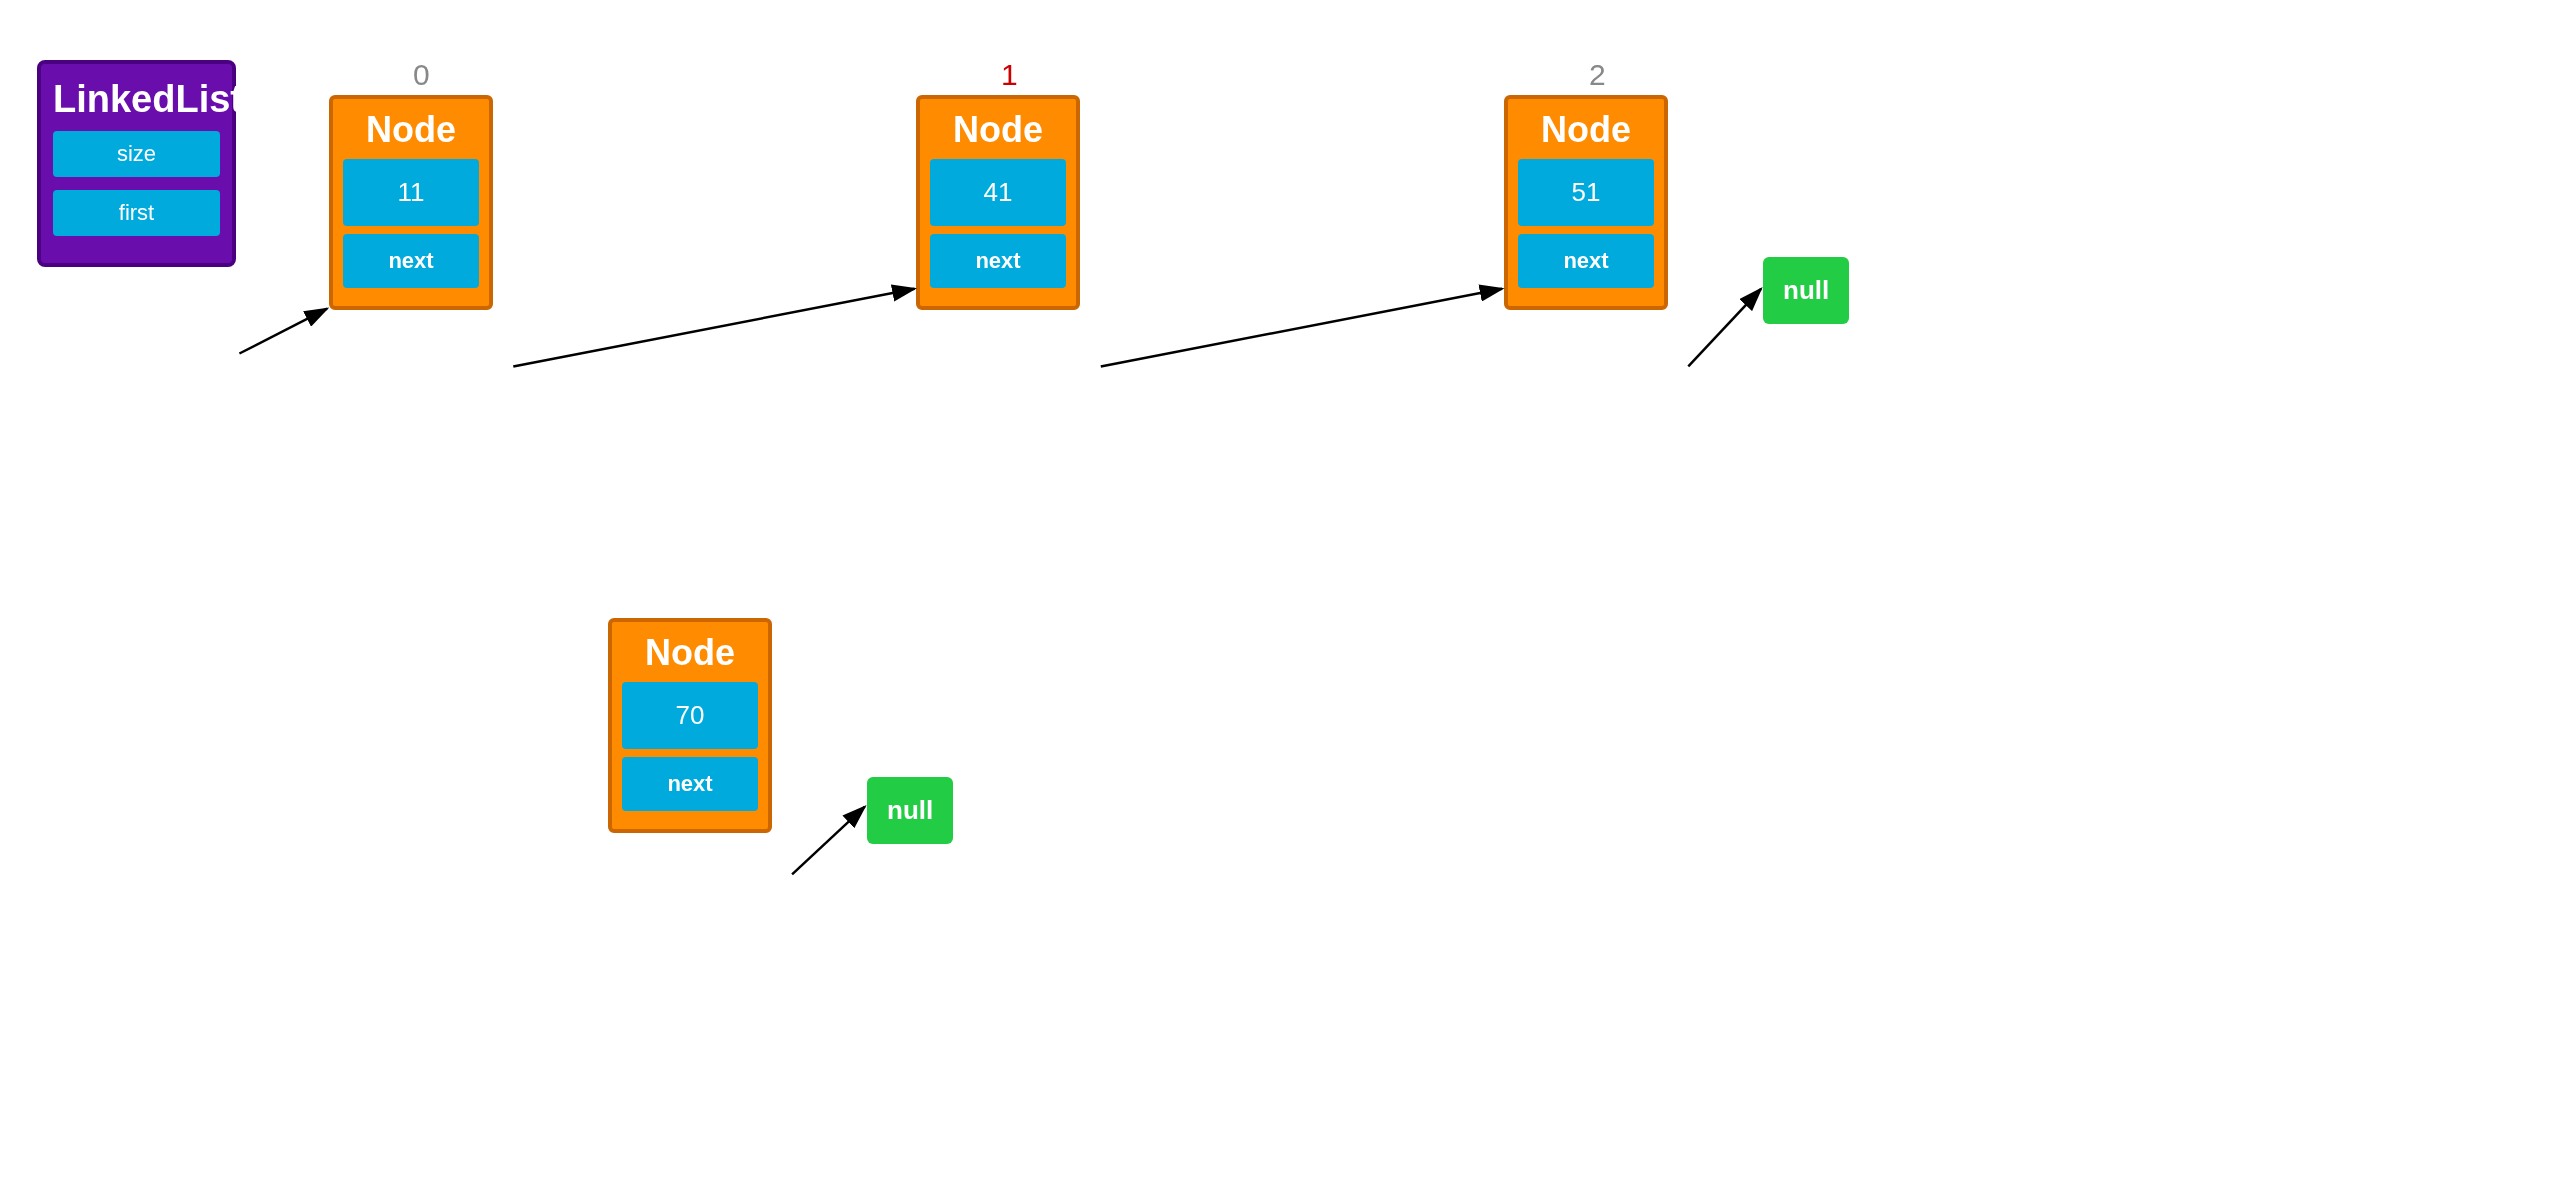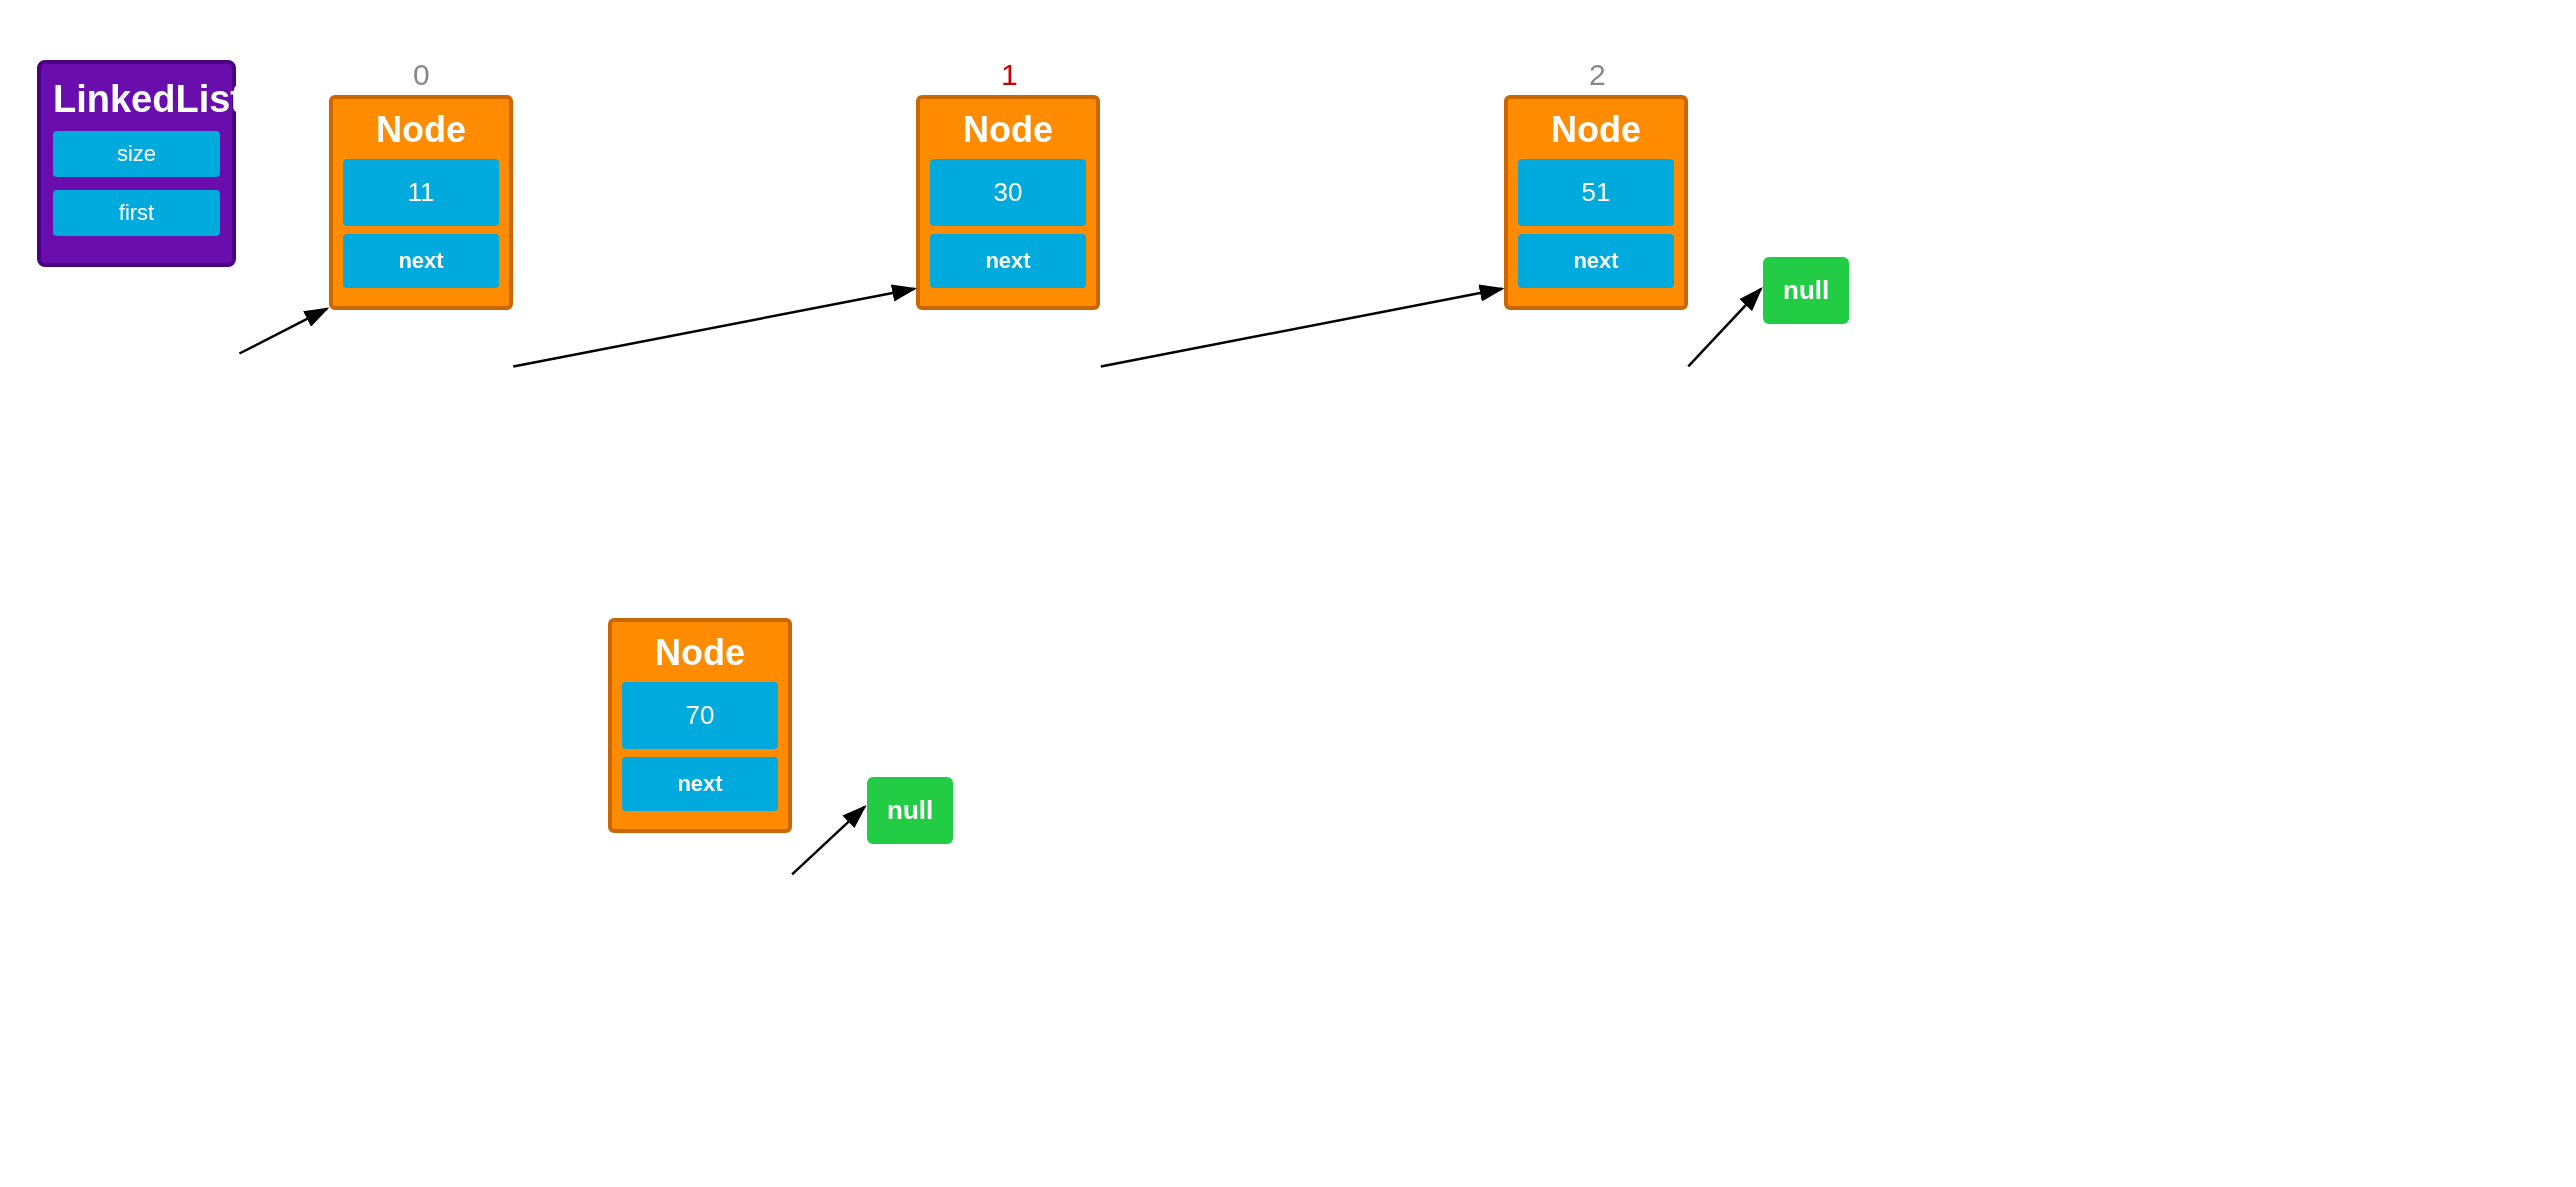--- a/index.html
+++ b/index.html
@@ -51,21 +51,21 @@
       color: #cc0000;
     }
 
     
     .node-box {
       position: absolute;
       background: #ff8c00;
       border: 4px solid #cc6600;
       border-radius: 6px;
       padding: 10px;
-      width: 184px;
+      width: 164px;
     }
     .node-title {
       color: #fff;
       font-size: 36px;
       font-weight: bold;
       text-align: center;
       margin-bottom: 8px;
     }
     .node-field {
       background: #00aadd;
@@ -118,21 +118,21 @@
 <div class="index-label" style="left:1589px; top:58px;">2</div>
 
 <div class="node-box" style="left:329px; top:95px;">
   <div class="node-title">Node</div>
   <div class="node-field">11</div>
   <div class="node-field next-field">next</div>
 </div>
 
 <div class="node-box" style="left:916px; top:95px;">
   <div class="node-title">Node</div>
-  <div class="node-field">30</div>
+  <div class="node-field">41</div>
   <div class="node-field next-field">next</div>
 </div>
 
 <div class="node-box" style="left:1504px; top:95px;">
   <div class="node-title">Node</div>
   <div class="node-field">51</div>
   <div class="node-field next-field">next</div>
 </div>
 
 <div class="null-box" style="left:1763px; top:257px;">null</div>

